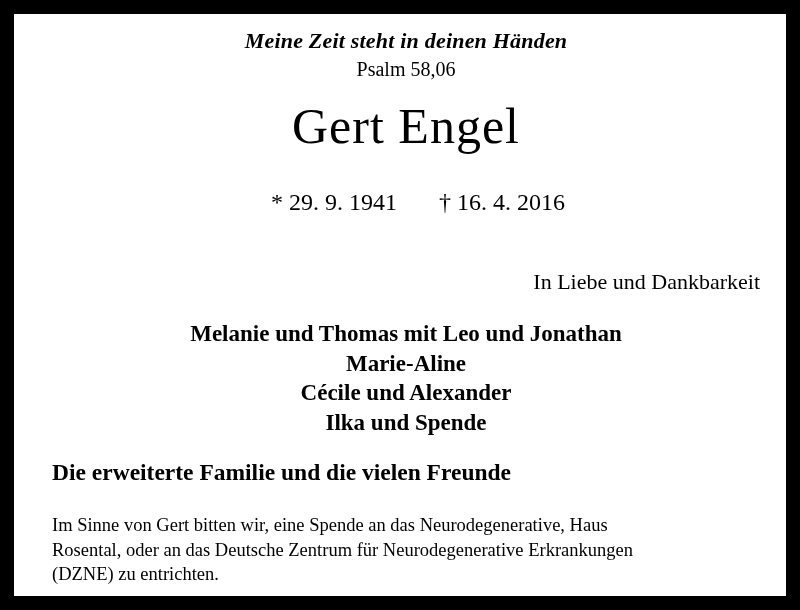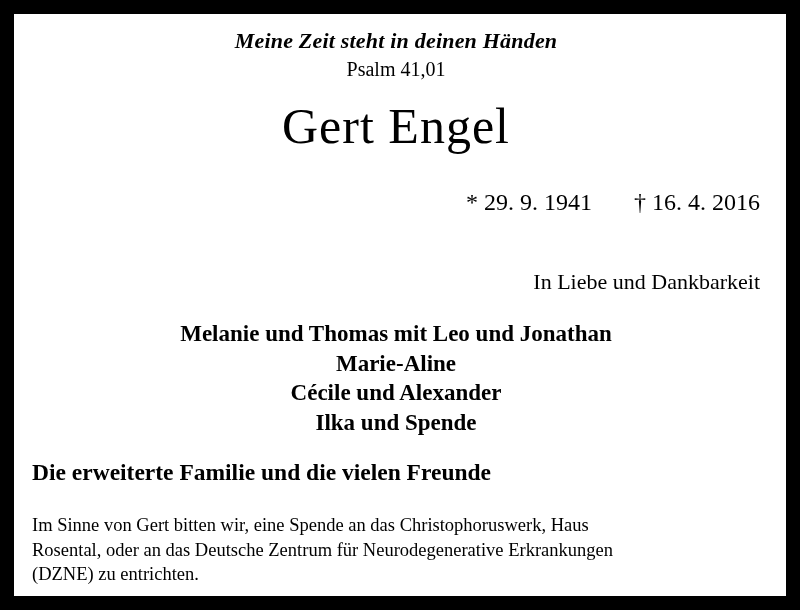--- a/index.html
+++ b/index.html
@@ -14,21 +14,21 @@
     font-family: "Liberation Serif", serif;
     color: #000000;
   }
   .obituary {
     position: relative;
     box-sizing: border-box;
     width: 800px;
     height: 610px;
     background: #ffffff;
     border: 14px solid #000000;
-    padding: 14px 26px 10px 18px;
+    padding: 14px 26px 10px 38px;
   }
   .verse {
     text-align: center;
     font-style: italic;
     font-weight: bold;
     font-size: 22px;
     line-height: 1.18;
     letter-spacing: 0.2px;
   }
   .verse-ref {
@@ -41,21 +41,21 @@
   }
   .name {
     text-align: center;
     font-size: 50px;
     line-height: 1.05;
     margin-top: 18px;
     letter-spacing: 1px;
     font-weight: normal;
   }
   .dates {
-    text-align: right;
+    text-align: center;
     font-size: 24px;
     margin-top: 10px;
     white-space: pre;
   }
   .dates .gap {
     display: inline-block;
     width: 42px;
   }
   .dedication {
     text-align: right;
@@ -85,21 +85,21 @@
   .notice p {
     margin: 0;
   }
 </style>
 </head>
 <body>
 
 <div class="obituary">
 
   <div class="verse">Meine Zeit steht in deinen Händen</div>
-  <div class="verse-ref">Psalm 41,01</div>
+  <div class="verse-ref">Psalm 58,06</div>
 
   <div class="name">Gert Engel</div>
 
   <div class="dates">
     <span>* 29. 9. 1941</span><span class="gap"></span><span>† 16. 4. 2016</span>
   </div>
 
   <div class="dedication">In Liebe und Dankbarkeit</div>
 
   <div class="family">
@@ -107,19 +107,19 @@
     <div>Marie-Aline</div>
     <div>Cécile und Alexander</div>
     <div>Ilka und Spende</div>
   </div>
 
   <div class="family-extra">
     <div>Die erweiterte Familie und die vielen Freunde</div>
   </div>
 
   <div class="notice">
-    <p>Im Sinne von Gert bitten wir, eine Spende an das Christophoruswerk, Haus</p>
+    <p>Im Sinne von Gert bitten wir, eine Spende an das Neurodegenerative, Haus</p>
     <p>Rosental, oder an das Deutsche Zentrum für Neurodegenerative Erkrankungen</p>
     <p>(DZNE) zu entrichten.</p>
 
   </div>
 
 </div>
 
 </body></html>

